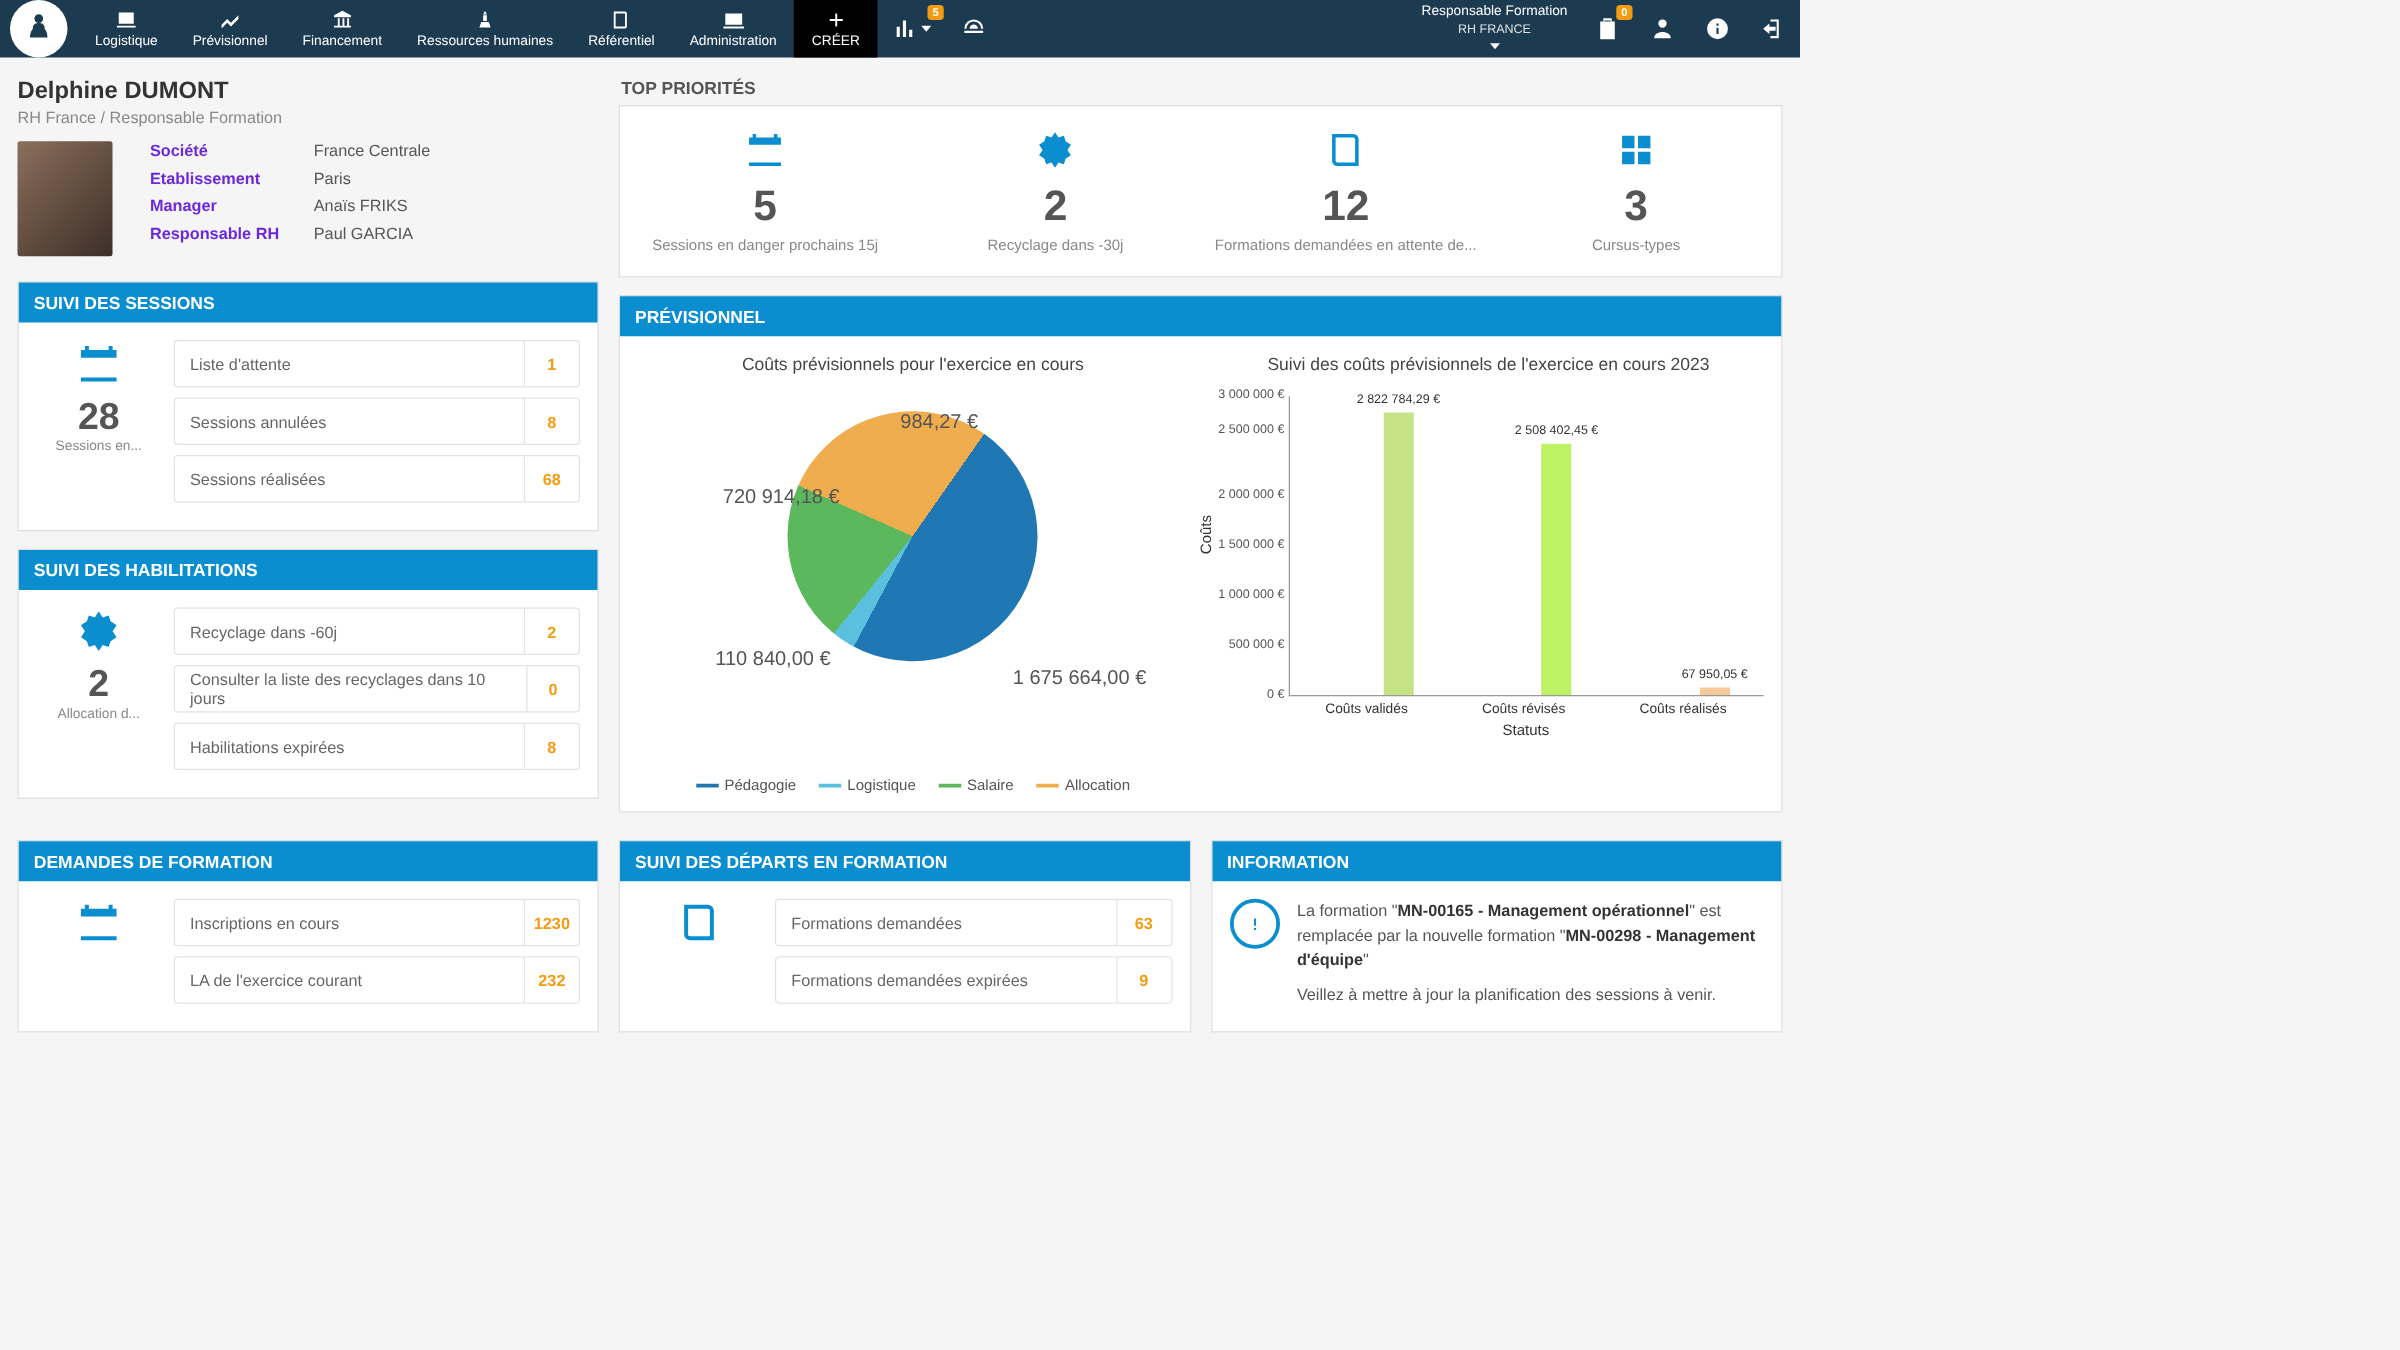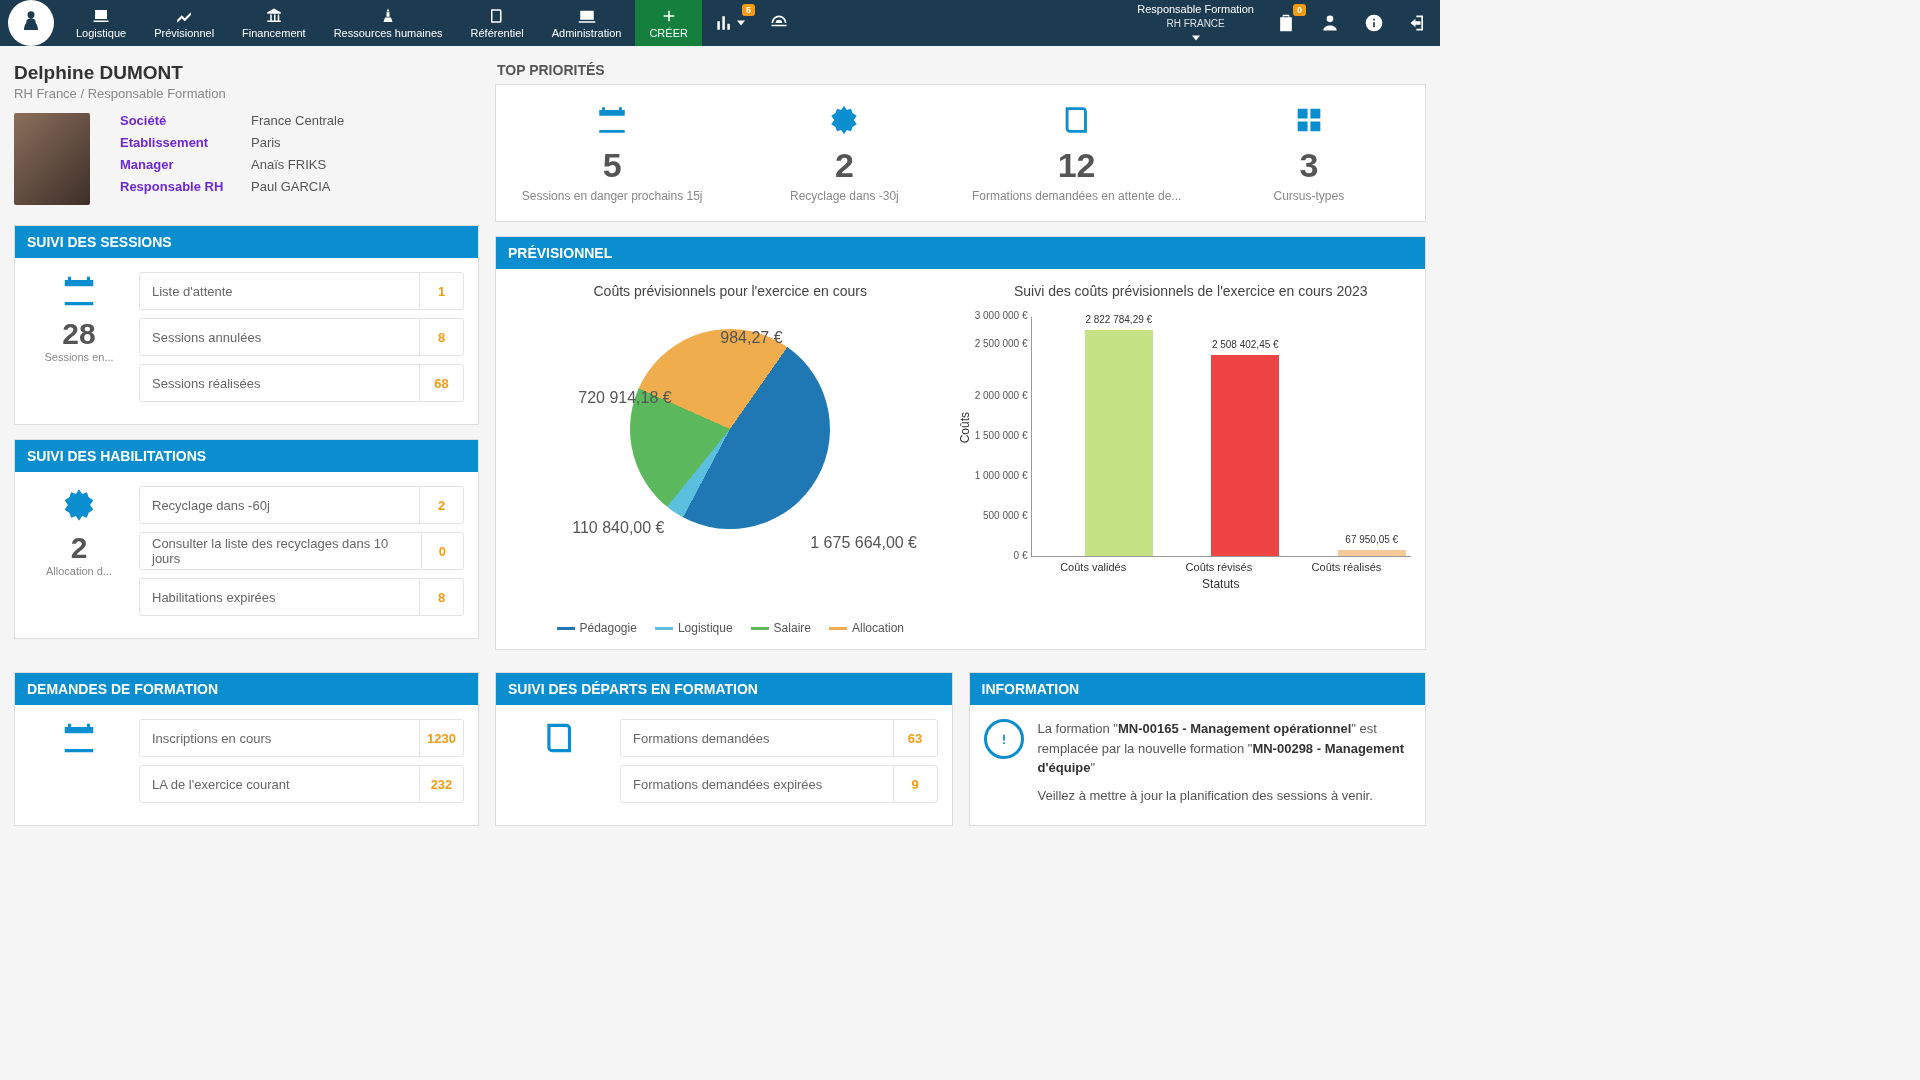--- a/index.html
+++ b/index.html
@@ -2,21 +2,21 @@
 <html><head>
 <meta charset="utf-8">
 <style>
 * { box-sizing: border-box; margin: 0; padding: 0; }
 body { font-family: 'Segoe UI', Arial, sans-serif; background: #f5f5f5; font-size: 13px; color: #333; width: 1440px; }
 .navbar { background: #1c3a50; height: 46px; display: flex; align-items: center; color: #fff; }
 .logo { width: 46px; height: 46px; display: flex; align-items: center; justify-content: center; background: #fff; border-radius: 50%; margin: 0 8px; }
 .logo svg { width: 28px; height: 28px; }
 .nav-items { display: flex; height: 100%; }
 .nav-item { display: flex; flex-direction: column; align-items: center; justify-content: center; padding: 0 14px; font-size: 11px; cursor: pointer; height: 100%; }
-.nav-item.green { background: #15803d; }
+.nav-item.green { background: #000000; }
 .nav-item svg { width: 18px; height: 18px; margin-bottom: 2px; fill: #fff; }
 .nav-icon-only { display: flex; align-items: center; justify-content: center; padding: 0 12px; cursor: pointer; height: 100%; position: relative; }
 .nav-icon-only svg { width: 20px; height: 20px; fill: #fff; }
 .badge { position: absolute; top: 4px; right: 2px; background: #f39c12; color: #fff; font-size: 9px; padding: 1px 4px; border-radius: 3px; font-weight: bold; }
 .nav-right { margin-left: auto; display: flex; align-items: center; height: 100%; }
 .org-block { text-align: center; font-size: 11px; padding: 0 10px; line-height: 1.3; }
 .org-block .sub { font-size: 10px; opacity: 0.85; }
 .content { padding: 10px 14px; display: grid; grid-template-columns: 465px 1fr; gap: 16px; }
 .profile-card { background: transparent; padding: 6px 0; }
 .profile-name { font-size: 19px; font-weight: 600; color: #333; }
@@ -54,23 +54,23 @@
 .pie-label { position: absolute; font-size: 16px; color: #555; white-space: nowrap; }
 .legend { display: flex; justify-content: center; gap: 18px; margin-top: 12px; font-size: 12px; color: #555; }
 .legend span::before { content: ''; display: inline-block; width: 18px; height: 3px; margin-right: 5px; vertical-align: middle; }
 .lg-ped::before { background: #1f77b4; }
 .lg-log::before { background: #5bc0de; }
 .lg-sal::before { background: #5cb85c; }
 .lg-all::before { background: #f0ad4e; }
 .bar-chart { position: relative; height: 290px; padding: 10px 0 0 60px; }
 .bar-area { position: relative; height: 240px; border-left: 1px solid #999; border-bottom: 1px solid #999; display: flex; align-items: flex-end; justify-content: space-around; }
 .ytick { position: absolute; left: -58px; font-size: 10px; color: #555; width: 54px; text-align: right; }
-.bar { width: 68px; position: relative; margin-left: 48px; }
+.bar { width: 24px; position: relative; margin-left: 48px; }
 .bar.green { background: #c5e384; }
-.bar.blue { background: #ef4444; }
+.bar.blue { background: #bef264; }
 .bar.orange { background: #f5c99a; }
 .bar-val { position: absolute; top: -16px; left: 50%; transform: translateX(-50%); font-size: 10px; white-space: nowrap; color: #333; }
 .bar-x { display: flex; justify-content: space-around; font-size: 11px; color: #333; margin-top: 4px; }
 .axis-y-label { position: absolute; left: -6px; top: 50%; transform: rotate(-90deg) translateX(50%); transform-origin: left; font-size: 12px; color: #333; }
 .axis-x-label { text-align: center; font-size: 12px; color: #333; margin-top: 4px; }
 .bottom-row { display: grid; grid-template-columns: 465px 1fr; gap: 16px; padding: 12px 14px 14px; }
 .bottom-right { display: grid; grid-template-columns: 1fr 1fr; gap: 16px; }
 .info-body { display: flex; padding: 14px; gap: 14px; }
 .info-icon { width: 40px; height: 40px; border-radius: 50%; border: 3px solid #0a8ed0; display: flex; align-items: center; justify-content: center; flex-shrink: 0; }
 .info-icon svg { width: 20px; height: 20px; fill: #0a8ed0; }

